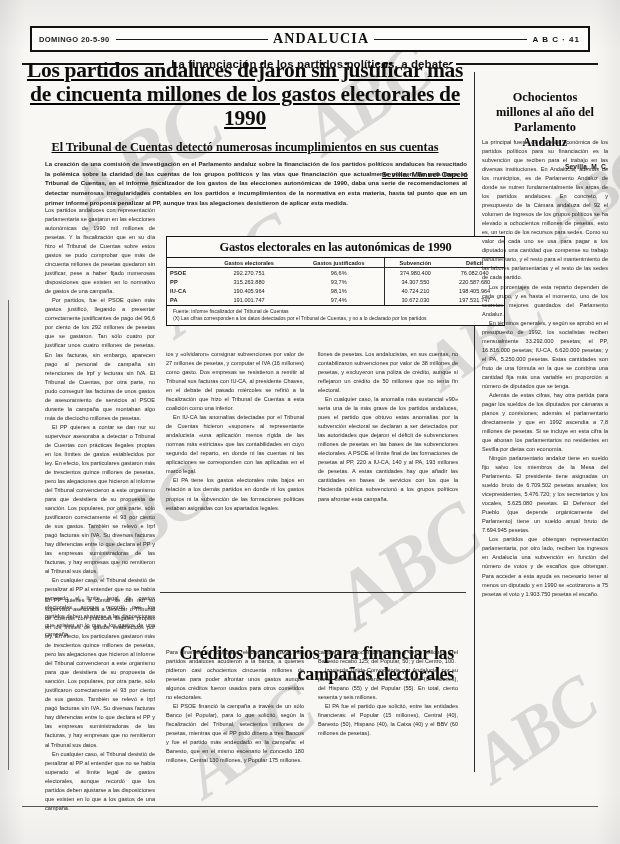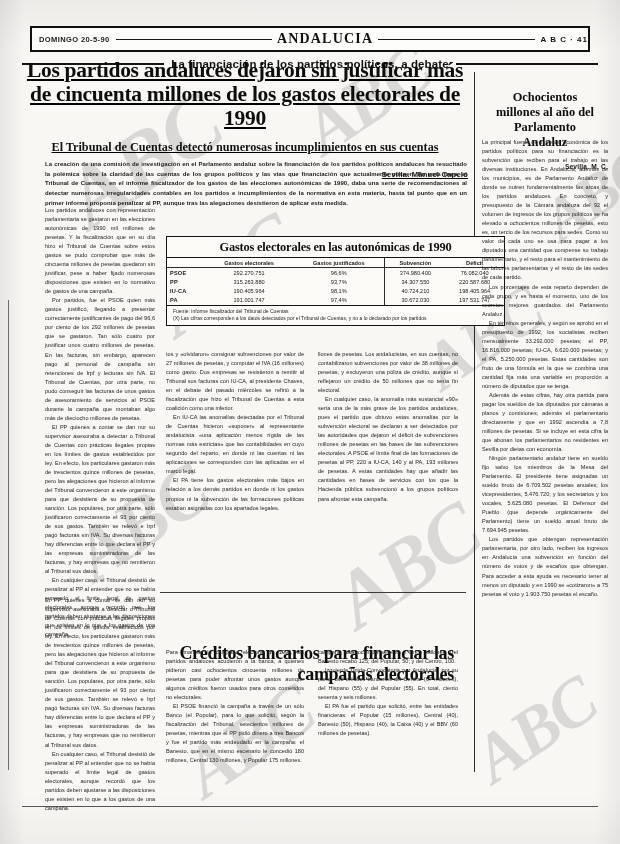--- a/index.html
+++ b/index.html
@@ -55,21 +55,21 @@
   }
   #masthead .rulewrap { flex: 1; display: flex; align-items: center; gap: 5px; padding: 0 6px; }
   #masthead .rule { flex: 1; height: 0; border-top: 1.4px solid #1a1a1a; }
   #masthead .section {
     font-family: "Liberation Serif", serif;
     font-size: 14px; font-weight: 700; letter-spacing: 1.2px; color: #111;
     white-space: nowrap;
   }
   #masthead .folio {
     font-size: 8px; font-weight: 700; letter-spacing: 1px;
-    color: #111; white-space: nowrap;
+    padding-right: 8px; color: #111; white-space: nowrap;
   }
 
   
   #kicker {
     position: absolute; left: 22px; top: 58px; width: 576px;
     display: flex; align-items: center; gap: 7px;
   }
   #kicker .rule { flex: 1; height: 0; border-top: 2.4px solid #141414; }
   #kicker .txt {
     font-size: 11.5px; font-weight: 700; color: #111; white-space: nowrap;

